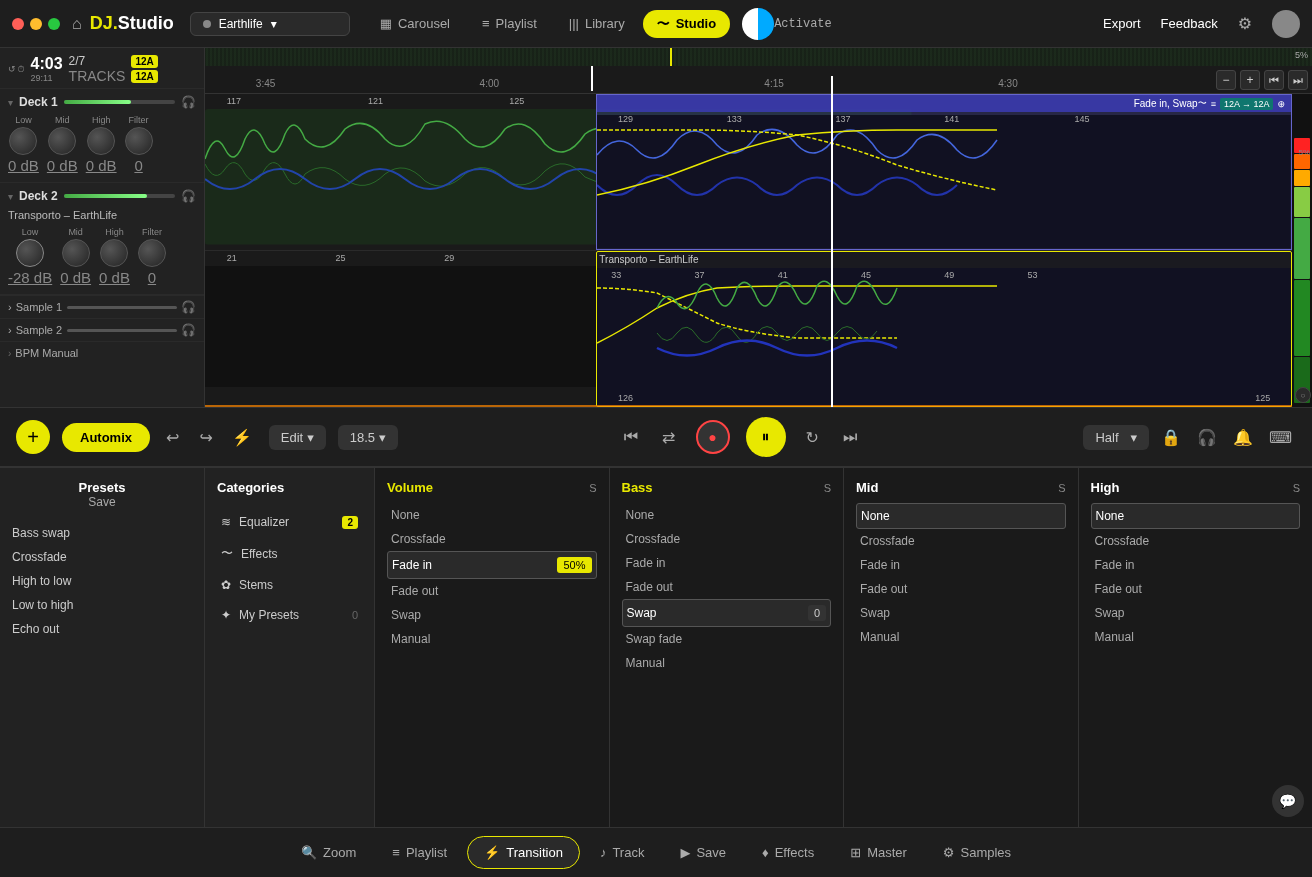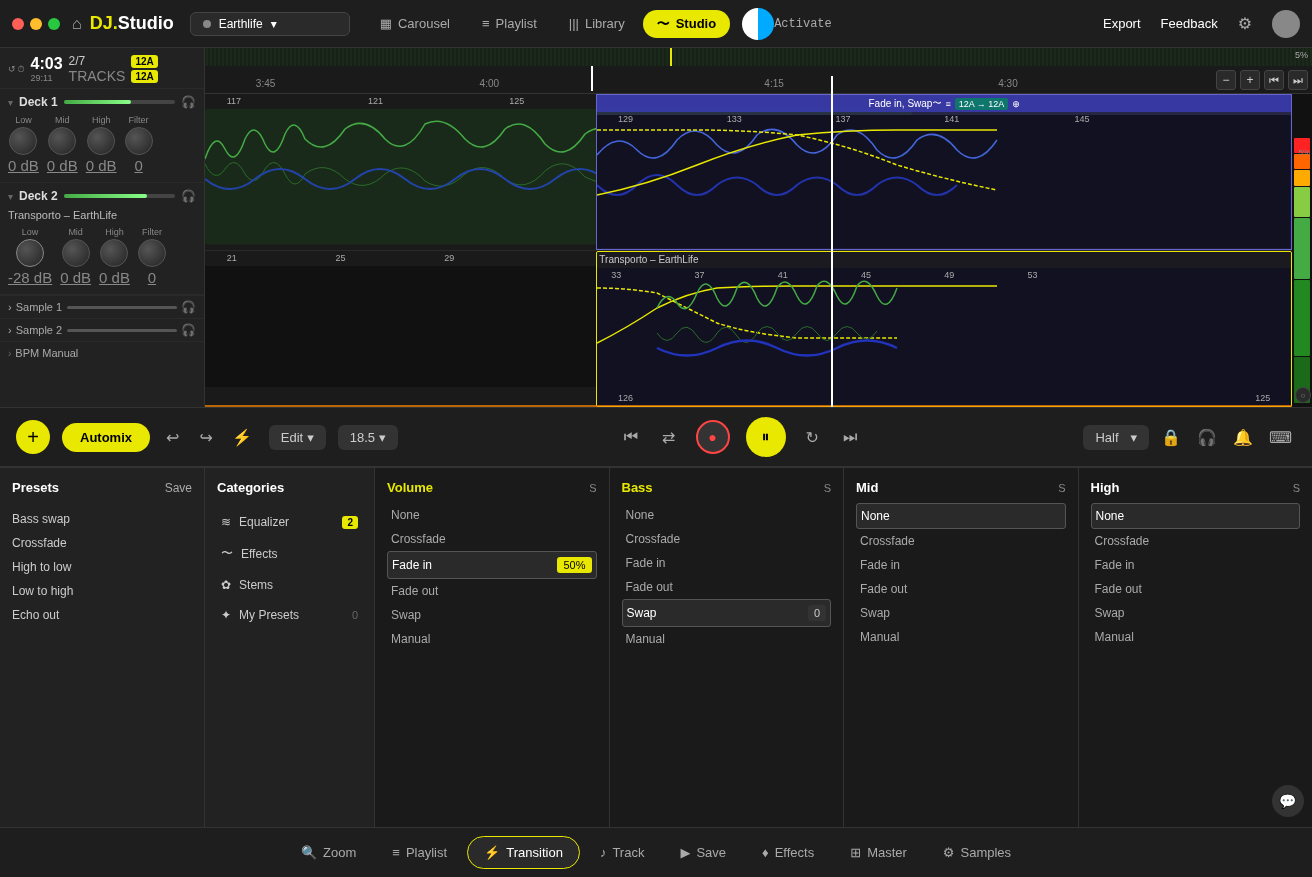--- a/index.html
+++ b/index.html
@@ -67,21 +67,21 @@
     .play-btn { width: 40px; height: 40px; border-radius: 50%; background: #e8e800; color: #000; display: flex; align-items: center; justify-content: center; cursor: pointer; font-size: 16px; }
     .rec-btn { width: 34px; height: 34px; border-radius: 50%; background: #333; color: #ff4444; display: flex; align-items: center; justify-content: center; cursor: pointer; font-size: 14px; border: 2px solid #ff4444; }
     .transport-right { margin-left: auto; display: flex; align-items: center; gap: 8px; }
     .half-selector { background: #333; border-radius: 6px; padding: 5px 12px; color: #ccc; cursor: pointer; font-size: 13px; display: flex; align-items: center; gap: 12px; }
 
     
     .bottom-panels { display: flex; flex: 1; background: #1a1a1a; border-top: 1px solid #333; overflow: hidden; }
 
     
     .presets-panel { width: 205px; background: #222; border-right: 1px solid #333; flex-shrink: 0; padding: 12px; }
-    .presets-header { display: flex; justify-content: space-between; align-items: center; margin-bottom: 12px; }
+    .presets-header { display: flex; justify-content: space-between; align-items: center; margin-bottom: 12px; flex-direction: column; }
     .presets-title { color: #fff; font-weight: 600; font-size: 13px; }
     .save-btn { color: #aaa; font-size: 12px; cursor: pointer; }
     .preset-item { color: #ccc; font-size: 12px; padding: 5px 0; cursor: pointer; }
 
     
     .categories-panel { width: 170px; background: #222; border-right: 1px solid #333; flex-shrink: 0; padding: 12px; }
     .categories-title { color: #fff; font-weight: 600; font-size: 13px; margin-bottom: 12px; }
     .category-item { display: flex; align-items: center; gap: 8px; padding: 8px 4px; cursor: pointer; color: #ccc; font-size: 12px; border-radius: 4px; justify-content: space-between; }
     .category-item .cat-left { display: flex; align-items: center; gap: 8px; }
     .cat-badge { background: #e8e800; color: #000; border-radius: 3px; padding: 1px 5px; font-size: 10px; font-weight: 700; }
@@ -318,21 +318,21 @@
                 <rect width="100%" height="100%" fill="#1a2a1a"></rect>
                 <path d="M0,50 Q10,20 20,40 Q30,60 40,30 Q50,10 60,35 Q70,55 80,25 Q90,5 100,30 Q120,50 140,20 Q160,5 180,30 Q200,50 220,15 Q240,5 260,30 Q280,50 300,20 Q320,5 340,35 Q360,55 380,25 Q400,10 420,35 Q440,55 460,20 Q480,5 500,30" stroke="#44aa44" stroke-width="1.5" fill="none" vector-effect="non-scaling-stroke"></path>
                 <path d="M0,55 Q10,75 20,60 Q30,45 40,65 Q50,80 60,60 Q70,45 80,65 Q90,85 100,65 Q120,50 140,70 Q160,85 180,65 Q200,50 220,72 Q240,85 260,65 Q280,50 300,70 Q320,85 340,62 Q360,45 380,68 Q400,80 420,62 Q440,48 460,68 Q480,82 500,65" stroke="#2a6a2a" stroke-width="1" fill="none" vector-effect="non-scaling-stroke"></path>
 
                 <path d="M0,70 Q25,90 50,70 Q75,50 100,70 Q125,90 150,70 Q175,50 200,70 Q225,90 250,70 Q275,50 300,70 Q325,90 350,70 Q375,50 400,70 Q425,90 450,70 Q475,50 500,70" stroke="#2244aa" stroke-width="2" fill="none" vector-effect="non-scaling-stroke"></path>
               </svg>
             </div>
 
             <div style="position:absolute;left:36%;right:0;top:0;bottom:0;background:rgba(80,80,200,0.25);border:1px solid #6666cc;">
 
-              <div style="background:rgba(60,60,180,0.85);padding:2px 6px;display:flex;align-items:center;justify-content:center;font-size:10px;">
+              <div style="background:rgba(60,60,180,0.85);padding:2px 6px;display:flex;align-items:center;justify-content:flex-end;font-size:10px;">
                 <span>Fade in, Swap</span>
                 <div style="display:flex;gap:4px;align-items:center;">
                   <span style="font-size:9px;">〜</span>
                   <span style="font-size:9px;">≡</span>
                   <span style="background:#0f766e;border-radius:2px;padding:1px 4px;font-size:9px;">12A → 12A</span>
                   <span style="font-size:9px;">⊕</span>
                 </div>
               </div>
 
               <div style="position:absolute;top:20px;left:0;right:0;bottom:0;">
@@ -516,20 +516,21 @@
       <span class="fx-s">S</span>
     </div>
     <div class="fx-option">None</div>
     <div class="fx-option">Crossfade</div>
     <div class="fx-option">Fade in</div>
     <div class="fx-option">Fade out</div>
     <div class="fx-option selected">
       <span>Swap</span>
       <span class="fx-badge">0</span>
     </div>
+    <div class="fx-option">Swap fade</div>
     <div class="fx-option">Manual</div>
   </div>
 
   <div class="fx-panel">
     <div class="fx-header">
       <span class="fx-title mid">Mid</span>
       <span class="fx-s">S</span>
     </div>
     <div class="fx-option selected">
       <span>None</span>

